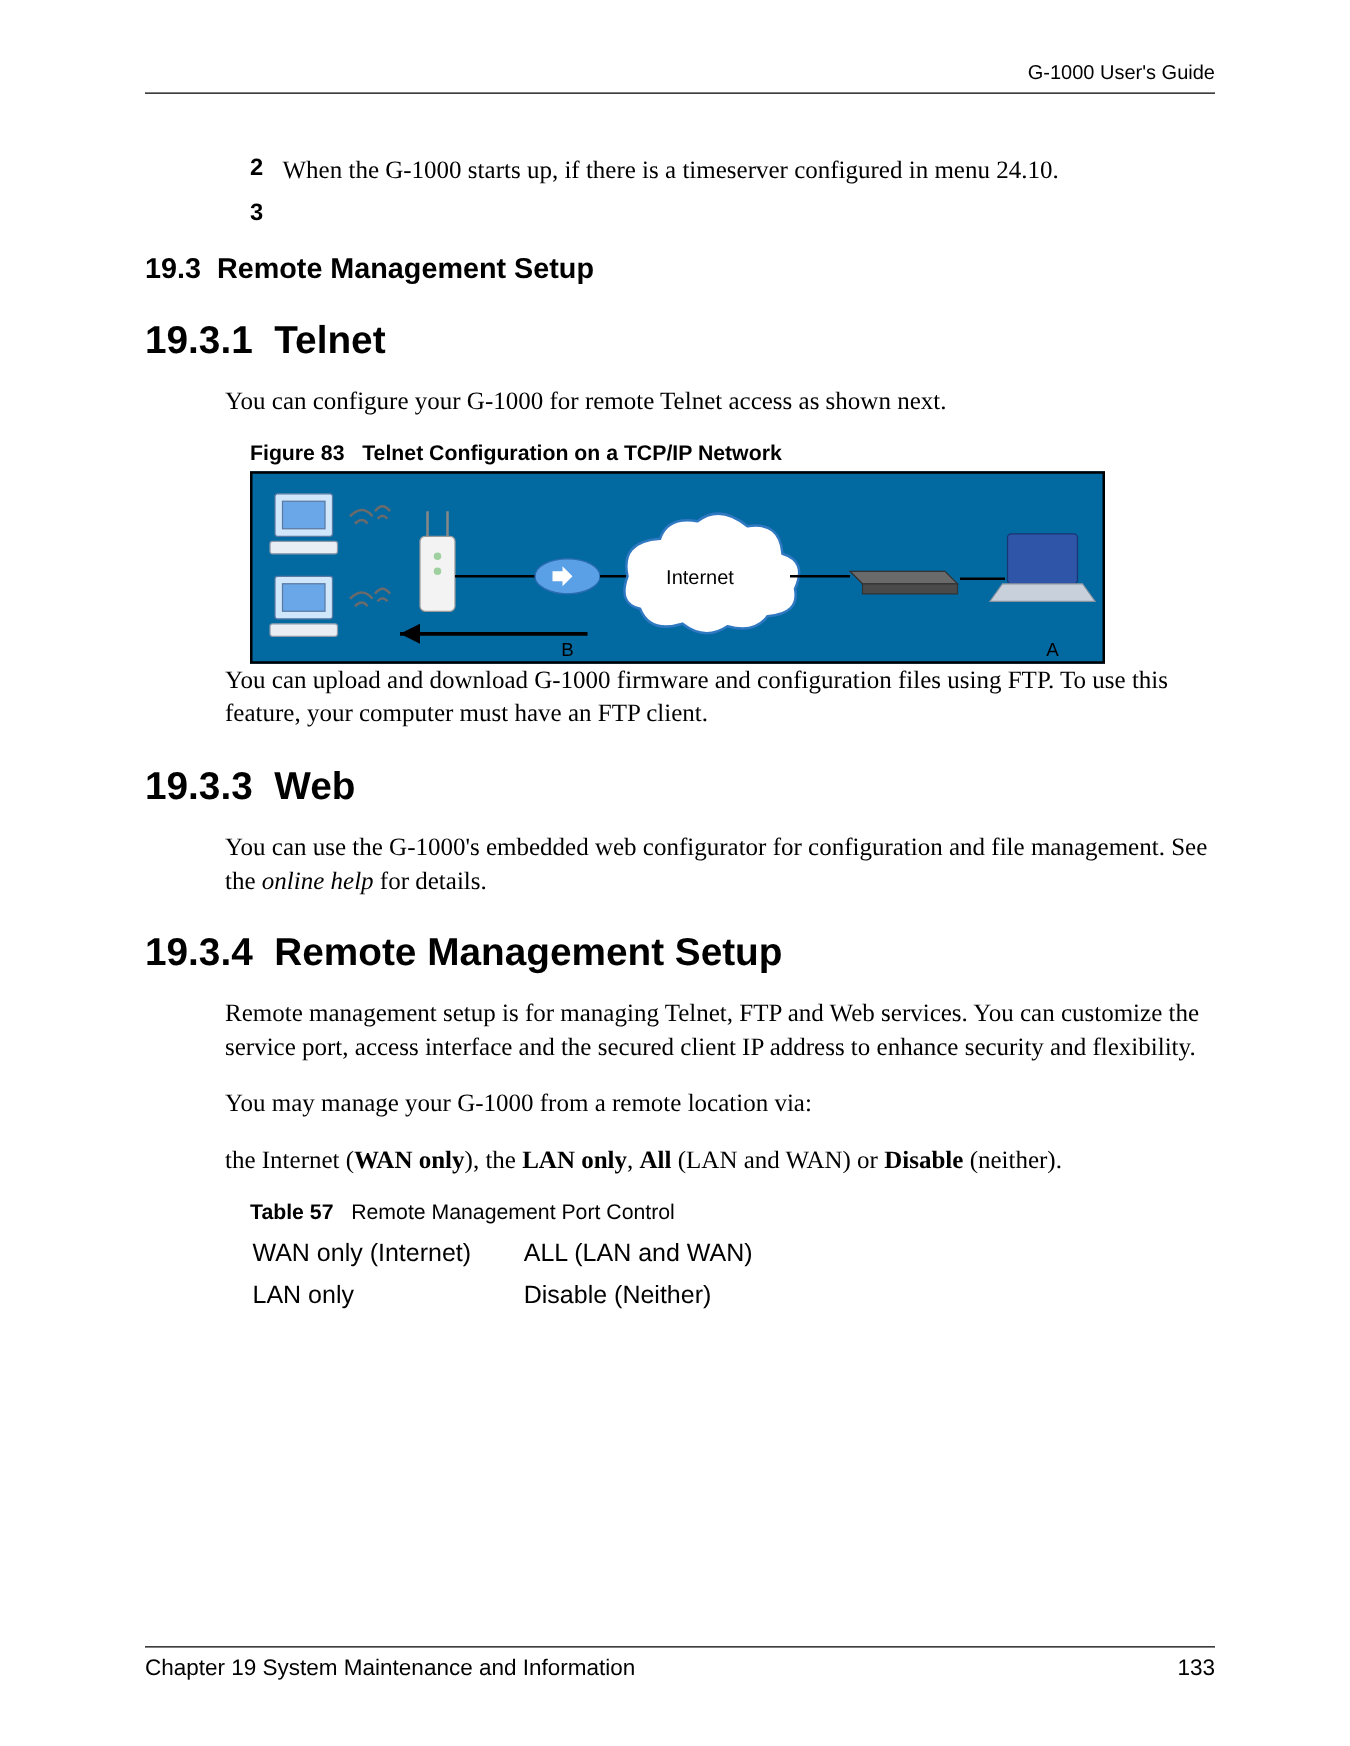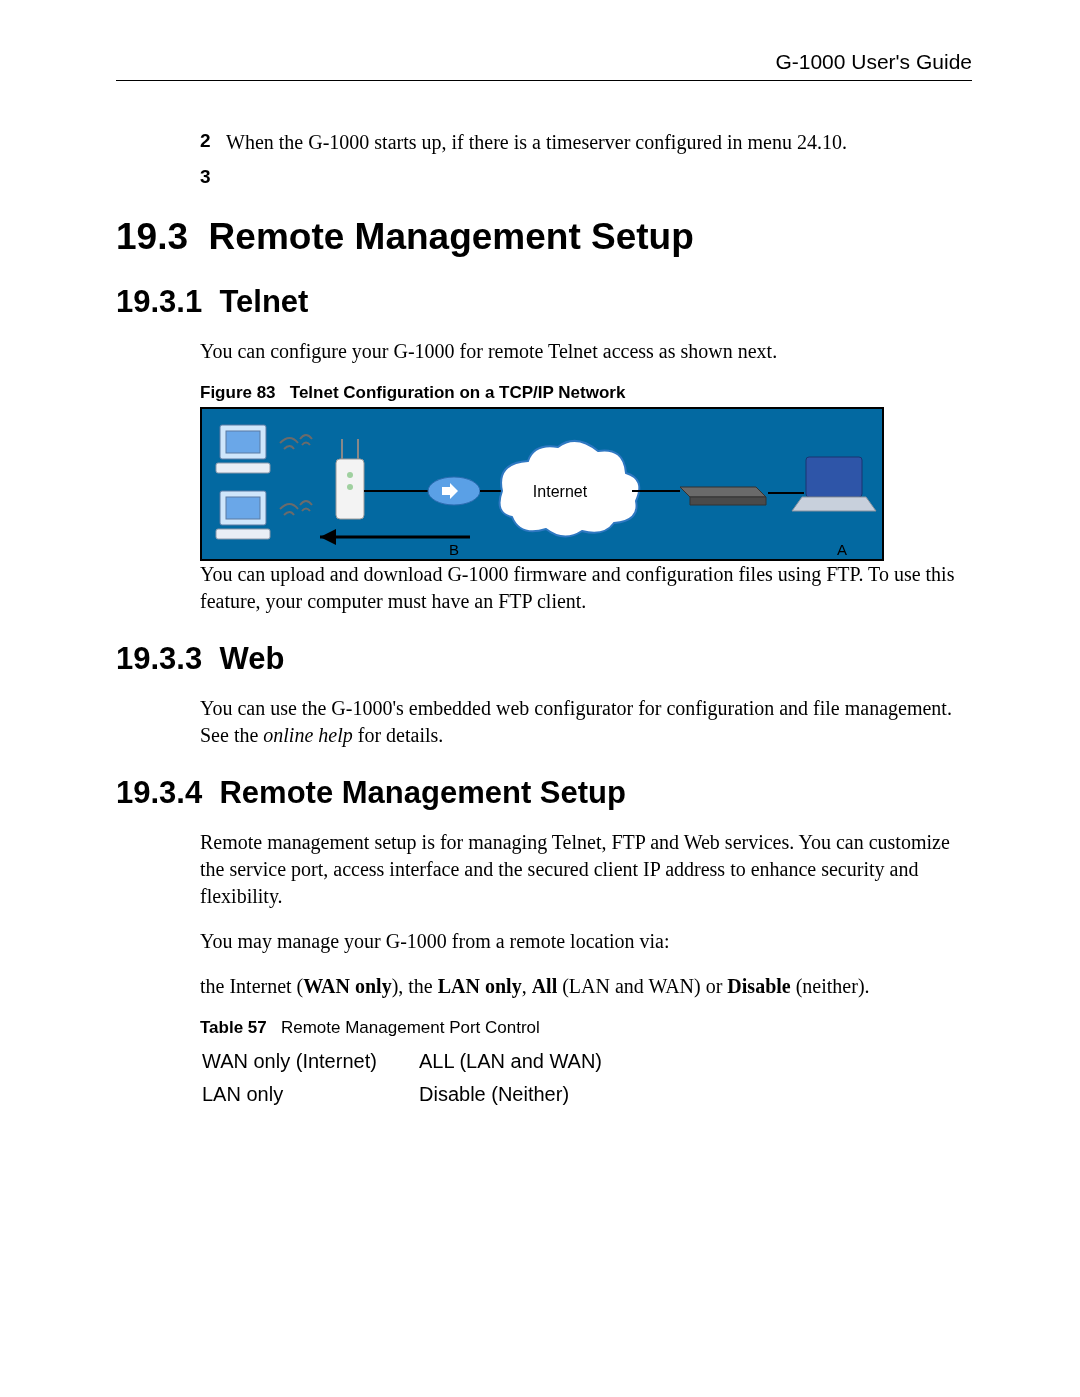--- a/index.html
+++ b/index.html
@@ -12,21 +12,21 @@
   .page {
     width: 1080px;
     height: 1397px;
     box-sizing: border-box;
     padding: 50px 108px 0px 116px;
     position: relative;
   }
   .header {
     text-align: right;
     font-family: Arial, Helvetica, sans-serif;
-    font-size: 21px;
+    font-size: 16px;
     padding-bottom: 6px;
     border-bottom: 1px solid #000;
     margin-bottom: 46px;
   }
   .list-block {
     margin-left: 84px;
     font-size: 20px;
     line-height: 1.5;
   }
   .list-item {
@@ -36,31 +36,31 @@
   .list-num {
     font-family: Arial, Helvetica, sans-serif;
     font-weight: bold;
     font-size: 19px;
     min-width: 20px;
     margin-right: 6px;
   }
   h1.sec {
     font-family: Arial, Helvetica, sans-serif;
     font-weight: bold;
-    font-size: 37px;
+    font-size: 23px;
     margin-bottom: 26px;
   }
   h2.sub {
     font-family: Arial, Helvetica, sans-serif;
     font-weight: bold;
     font-size: 31px;
     margin-bottom: 18px;
   }
   .body-p {
-    margin-left: 84px;
+    margin-left: 64px;
     font-size: 20px;
     line-height: 1.35;
     margin-top: 0;
     margin-bottom: 18px;
   }
   .fig-caption, .tbl-caption {
     margin-left: 84px;
     font-family: Arial, Helvetica, sans-serif;
     font-size: 17px;
     margin-bottom: 4px;
@@ -223,14 +223,18 @@
       <td>WAN only (Internet)</td>
       <td>ALL (LAN and WAN)</td>
     </tr>
     <tr>
       <td>LAN only</td>
       <td>Disable (Neither)</td>
     </tr>
   </tbody>
     </table>
 
+  <div class="footer">
+    <span>Chapter 19 System Maintenance and Information</span>
+    <span>133</span>
+  </div>
 
 </div>
 
 </body></html>

